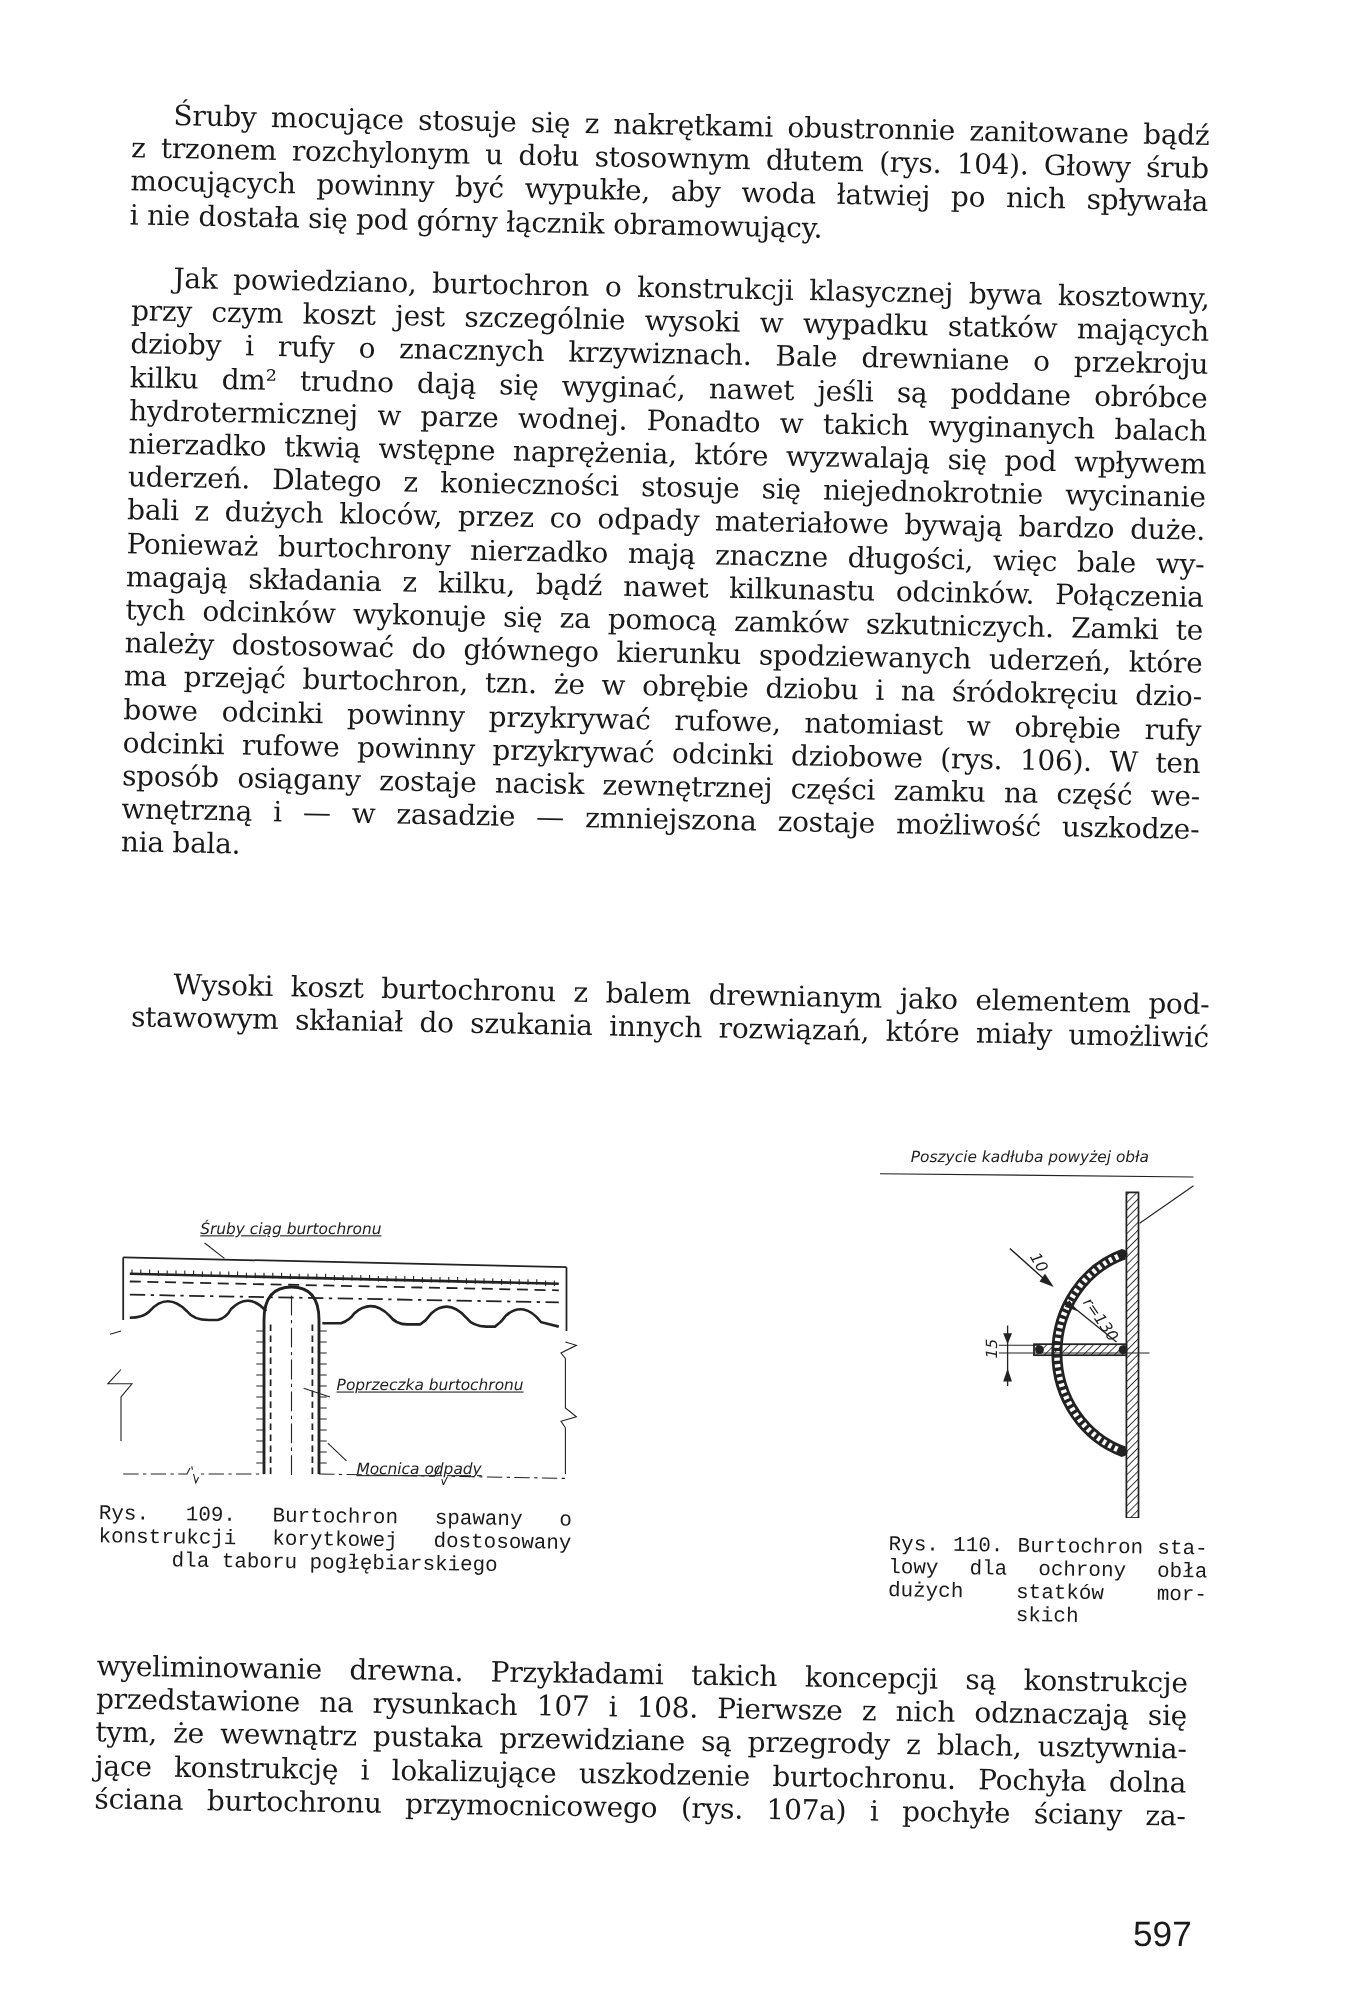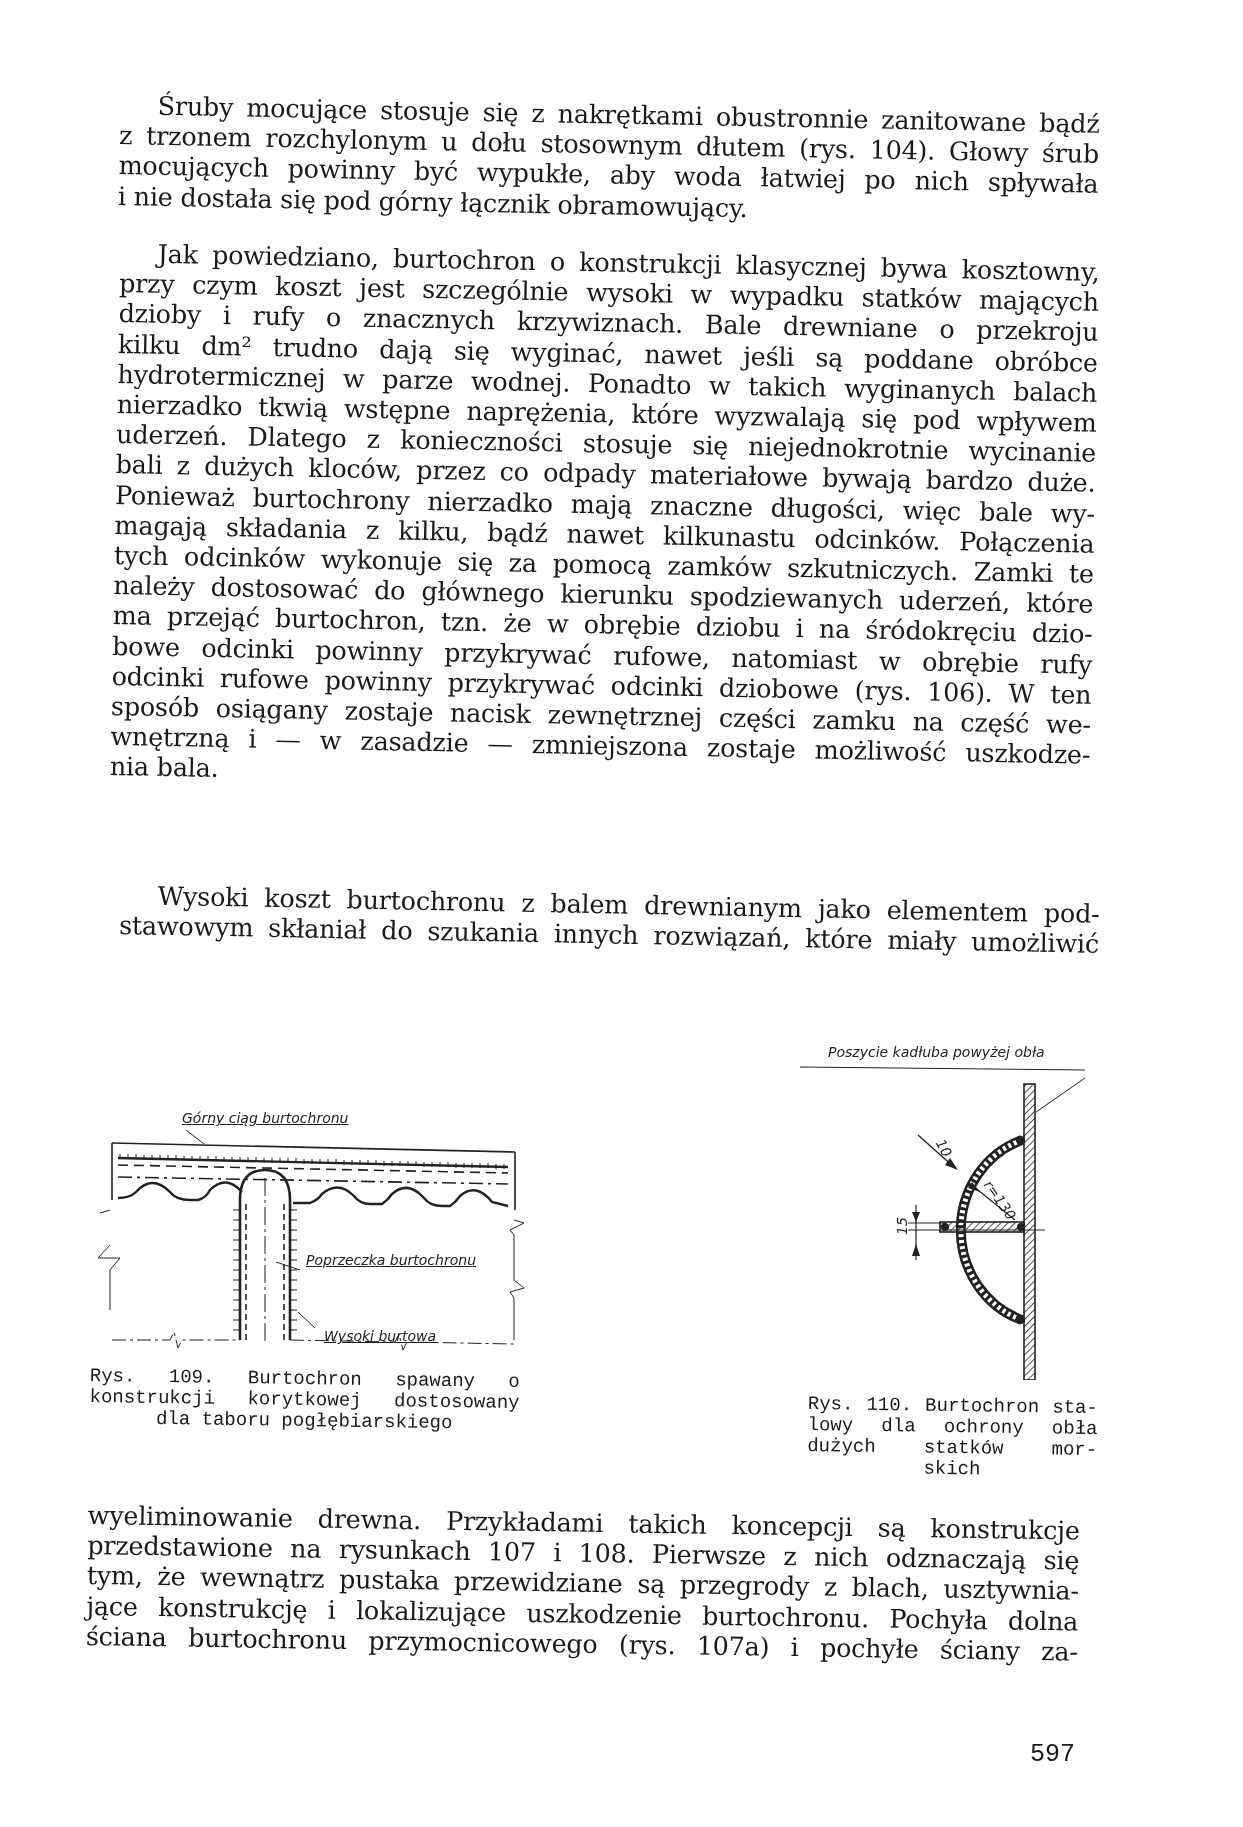--- a/index.html
+++ b/index.html
@@ -30,22 +30,22 @@
     .cap-line { white-space: nowrap; text-align: justify; text-align-last: justify; }
     .cap-line.center { text-align: center; text-align-last: center; }
     .figure { position: absolute; }
     .fig109 { left: 90px; top: 1070px; width: 450px; height: 280px; }
     .fig110 { left: 800px; top: 1020px; width: 300px; height: 360px; }
     .fig-label {
       position: absolute; font-family: "DejaVu Sans", sans-serif; font-style: italic;
       font-size: 14px; color: #222; white-space: nowrap; text-decoration: underline;
     }
     .page-number {
-      position: absolute; left: 1030px; top: 1740px; font-size: 25px;
-      font-family: Liberation Mono, monospace;
+      position: absolute; left: 1030px; top: 1740px; font-size: 32px;
+      font-family: Liberation Sans, sans-serif;
     }
   </style>
 </head>
 <body>
 
 <div class="page">
 
   <div class="block p1">
     <div class="line indent">Śruby mocujące stosuje się z nakrętkami obustronnie zanitowane bądź</div>
     <div class="line">z trzonem rozchylonym u dołu stosownym dłutem (rys. 104). Głowy śrub</div>
@@ -112,23 +112,23 @@
         <path d="M200 270 L305 272 L309 264 L313 280 L317 272 L424 274" stroke-dasharray="14,4,3,4" stroke-width="1"></path>
 
         <path d="M20 140 L10 143 M20 175 L8 188 L30 188 L20 200 L20 240" stroke-width="1"></path>
         <path d="M424 150 L434 153 L420 160 L424 165 L424 210 L434 218 L420 222 L424 228 L424 270" stroke-width="1"></path>
 
         <line x1="96" y1="60" x2="114" y2="74" stroke-width="1"></line>
         <line x1="186" y1="192" x2="210" y2="200" stroke-width="1"></line>
         <line x1="208" y1="242" x2="225" y2="258" stroke-width="1"></line>
       </g>
     </svg>
-    <span class="fig-label" style="left:92px; top:40px;">Górny ciąg burtochronu</span>
+    <span class="fig-label" style="left:92px; top:40px;">Śruby ciąg burtochronu</span>
     <span class="fig-label" style="left:216px; top:182px;">Poprzeczka burtochronu</span>
-    <span class="fig-label" style="left:234px; top:258px;">Wysoki burtowa</span>
+    <span class="fig-label" style="left:234px; top:258px;">Mocnica odpady</span>
   </div>
 
   <div class="caption cap109">
     <div class="cap-line">Rys. 109. Burtochron spawany o</div>
     <div class="cap-line">konstrukcji korytkowej dostosowany</div>
     <div class="cap-line center">dla taboru pogłębiarskiego</div>
   </div>
 
   <div class="figure fig110">
     <svg width="300" height="360" viewBox="0 0 300 360">

